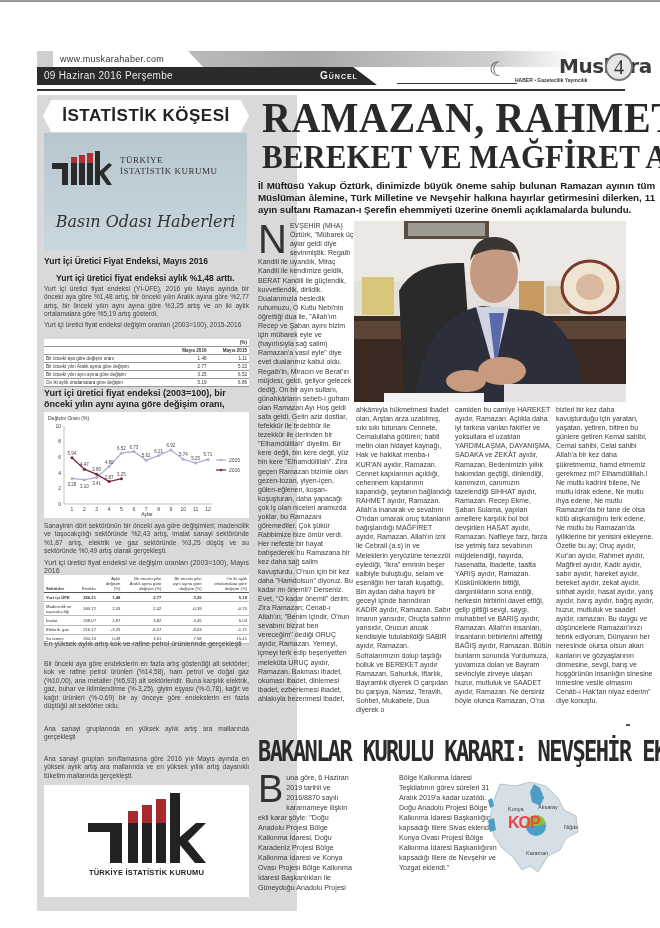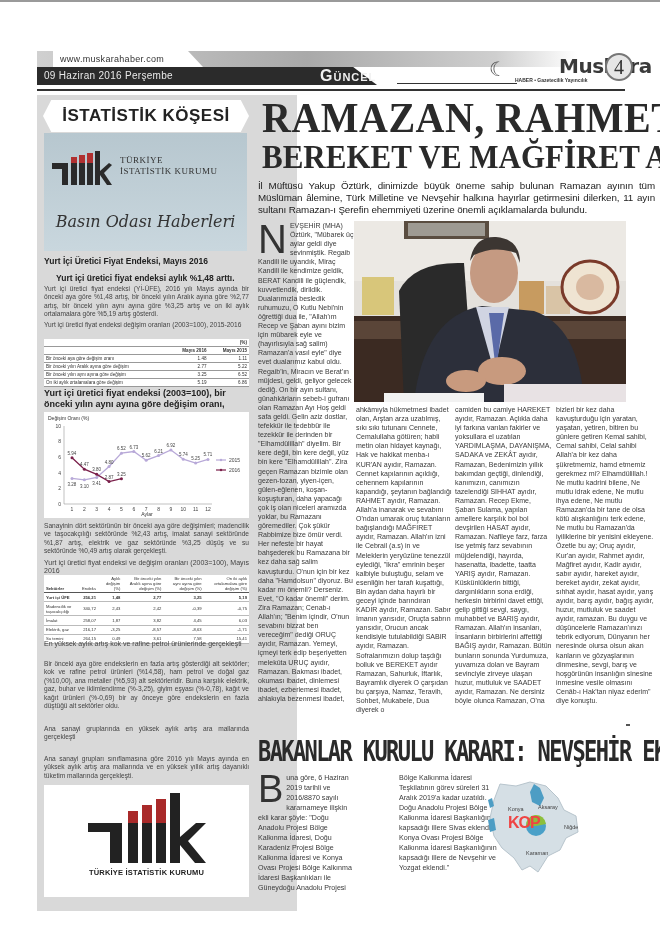--- a/index.html
+++ b/index.html
@@ -10,21 +10,21 @@
   
   .hdr { position: absolute; left: 37px; top: 51px; width: 588px; height: 40px; }
   .hdr-top { position: absolute; left: 0; top: 0; width: 540px; height: 16px;
     background: linear-gradient(to right, #d0d0d0 0%, #a9a9a9 50%, #cfcfcf 85%, #ffffff 100%); }
   .hdr-url { position: absolute; left: 0; top: 0; height: 16px; width: 150px; background: #fff;
     font-size: 9px; line-height: 16px; padding-left: 7px; color: #333; letter-spacing: 0.3px;
     clip-path: polygon(0 0, 90% 0, 100% 100%, 0 100%); margin-left: 16px; }
   .hdr-bar { position: absolute; left: 0; top: 16px; width: 340px; height: 18px; background: #2b2b2b;
     clip-path: polygon(0 0, 93% 0, 100% 100%, 0 100%); }
   .hdr-date { position: absolute; left: 7px; top: 16px; font-size: 10px; line-height: 18px; color: #e8e8e8; letter-spacing: 0.3px; }
-  .hdr-section { position: absolute; left: 283px; top: 16px; font-size: 16px; line-height: 18px; color: #f0f0f0; font-weight: bold; letter-spacing: 1px; font-variant: small-caps; }
+  .hdr-section { position: absolute; left: 283px; top: 16px; font-size: 10px; line-height: 18px; color: #f0f0f0; font-weight: bold; letter-spacing: 1px; font-variant: small-caps; }
   .hdr-rule-short { position: absolute; left: 360px; top: 32px; width: 120px; height: 1px; background: #333; }
   .hdr-rule { position: absolute; left: 0; top: 38px; width: 588px; height: 2px; background: #333; }
   .logo { position: absolute; left: 452px; top: 2px; width: 112px; height: 32px; }
   .logo-swirl { position: absolute; left: 0; top: 4px; font-size: 20px; color: #555; }
   .logo-name { position: absolute; left: 22px; top: 1px; font-size: 20px; font-weight: bold; color: #3a3a3a; font-family: "DejaVu Sans", sans-serif; letter-spacing: -0.5px; margin-left: 48px; }
   .logo-sub { position: absolute; left: 26px; top: 24px; font-size: 5px; font-weight: bold; color: #333; }
   .page-num { position: absolute; left: 568px; top: 2px; width: 28px; height: 28px; border-radius: 50%;
     border: 2px solid #777; background: #e6e6e6; font-family: "Liberation Serif", serif; font-size: 20px; line-height: 24px; text-align: center; color: #333; }
 
   
@@ -51,21 +51,21 @@
   .tbl2 th.first { text-align: left; font-weight: bold; }
   .tbl2 td { padding: 1.6px 2px; text-align: right; border-bottom: 0.4px solid #bbb; }
   .tbl2 td.first { text-align: left; }
   .tbl2 tr.bold td { font-weight: bold; }
   .tuik-big { position: absolute; left: 7px; top: 690px; width: 205px; height: 112px; background: #fff; }
   .tuik-big-cap { position: absolute; left: 0; top: 83px; width: 100%; text-align: center; font-size: 7.5px; font-weight: bold; color: #222; letter-spacing: 0.2px; }
 
   
   .headline1 { position: absolute; left: 262px; top: 96px; width: 392px; font-family: "Liberation Serif", serif; font-weight: bold; font-size: 40px; line-height: 40px; color: #2a2a2a; letter-spacing: 0.5px; white-space: nowrap; transform: scaleY(1.08); transform-origin: top left; }
   .headline2 { position: absolute; left: 262px; top: 138px; width: 392px; font-family: "Liberation Serif", serif; font-weight: bold; font-size: 31px; line-height: 34px; color: #2a2a2a; white-space: nowrap; transform: scaleY(1.1); transform-origin: top left; }
-  .lede { position: absolute; left: 258px; top: 180px; width: 397px; font-size: 9.8px; line-height: 12.2px; font-weight: normal; color: #222; text-align: justify; letter-spacing: -0.1px; }
+  .lede { position: absolute; left: 258px; top: 180px; width: 397px; font-size: 9.8px; line-height: 12.2px; font-weight: bold; color: #222; text-align: justify; letter-spacing: -0.1px; }
   .col { position: absolute; font-size: 7px; line-height: 9.1px; color: #3a3a3a; text-align: left; }
   .col1 { left: 258px; top: 221px; width: 96px; }
   .col2 { left: 356px; top: 405px; width: 96px; }
   .col3 { left: 455px; top: 405px; width: 98px; }
   .col4 { left: 556px; top: 405px; width: 100px; }
   .dropcap { float: left; font-size: 40px; line-height: 34px; margin: 1px 3px 0 0; font-family: "Liberation Sans", sans-serif; color: #333; }
   .photo { position: absolute; left: 354px; top: 221px; width: 272px; height: 181px; overflow: hidden; background: #d6d2cc; }
   .end-mark { position: absolute; left: 626px; top: 724px; width: 4px; height: 2px; background: #555; }
 
   .headline3 { position: absolute; left: 258px; top: 737px; font-family: "DejaVu Sans Mono", monospace; font-weight: bold; font-size: 22px; line-height: 24px; color: #2a2a2a; letter-spacing: -1.6px; white-space: nowrap; transform: scaleY(1.25); transform-origin: top left; }

